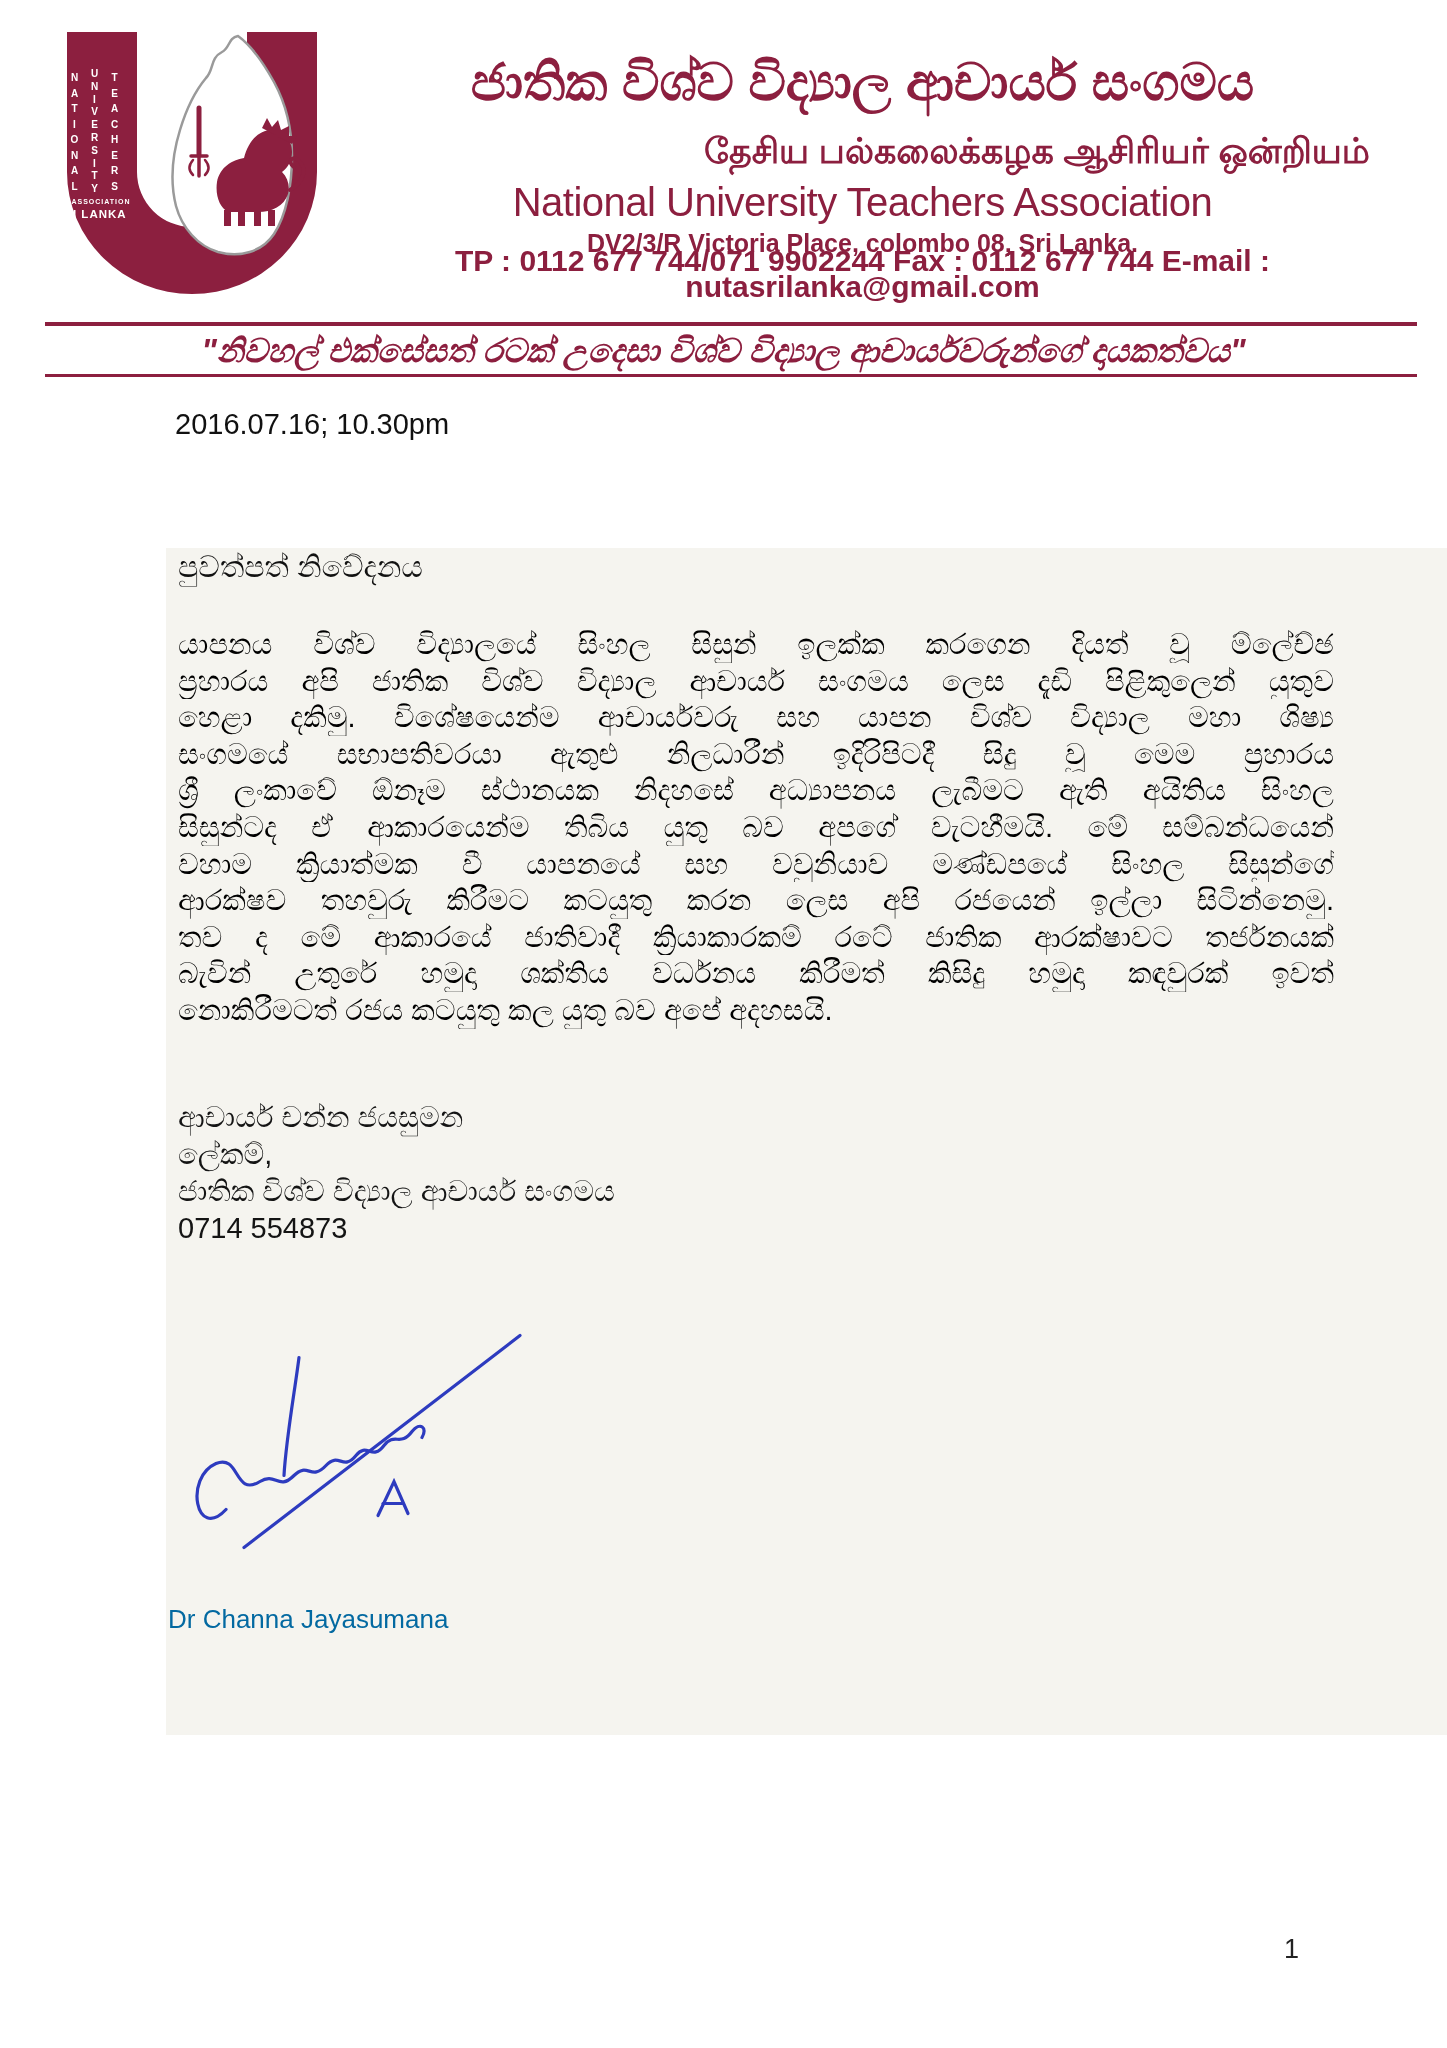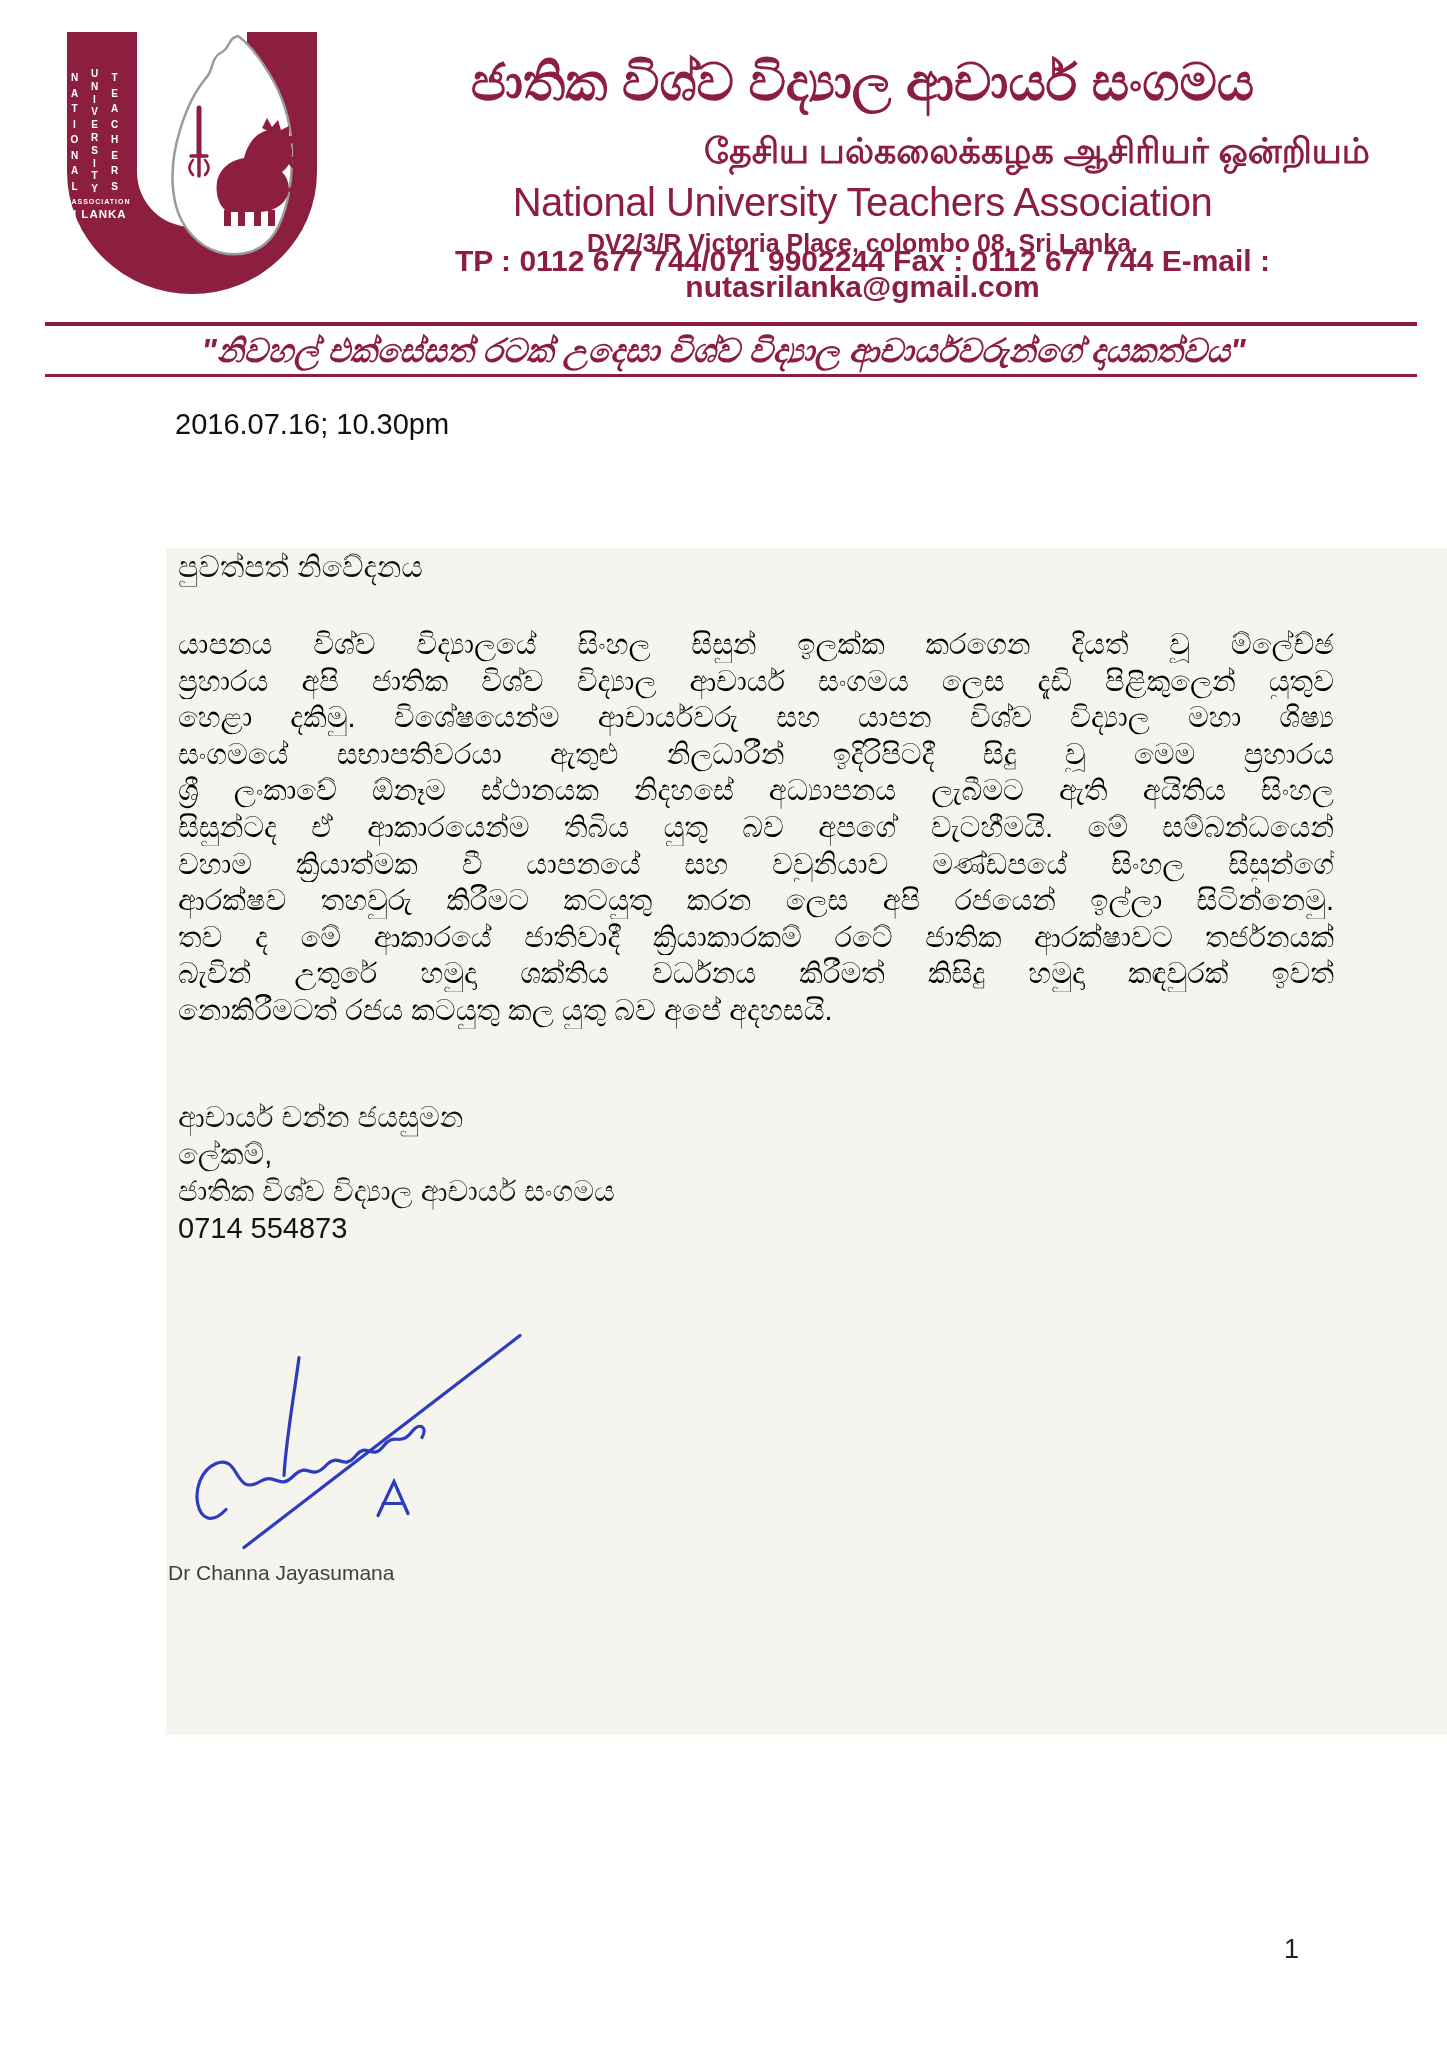--- a/index.html
+++ b/index.html
@@ -47,21 +47,21 @@
   .body-block { position:absolute; left:178px; top:626px; width:1156px;
                 font-size:29px; color:#000000; }
   .body-block .ln { height:36.6px; line-height:36.6px; white-space:nowrap; overflow:hidden;
                     text-align:justify; text-align-last:justify; }
   .body-block .ln.last { text-align:center; text-align-last:left; }
 
   .sign-block { position:absolute; left:178px; top:1099px; font-size:29px;
                 line-height:37px; color:#141414; }
 
   .sig-wrap { position:absolute; left:148px; top:1318px; width:390px; height:248px; }
-  .sig-name { position:absolute; left:168px; top:1561px; font-size:21px; color:#404040; }
+  .sig-name { position:absolute; left:168px; top:1604px; font-size:26px; color:#0369a1; }
 
   .page-num { position:absolute; left:1284px; top:1934px; font-size:27px; color:#222; }
 </style>
 </head>
 <body>
 
 <div class="page">
 
   <div class="scan-tint"></div>
 

